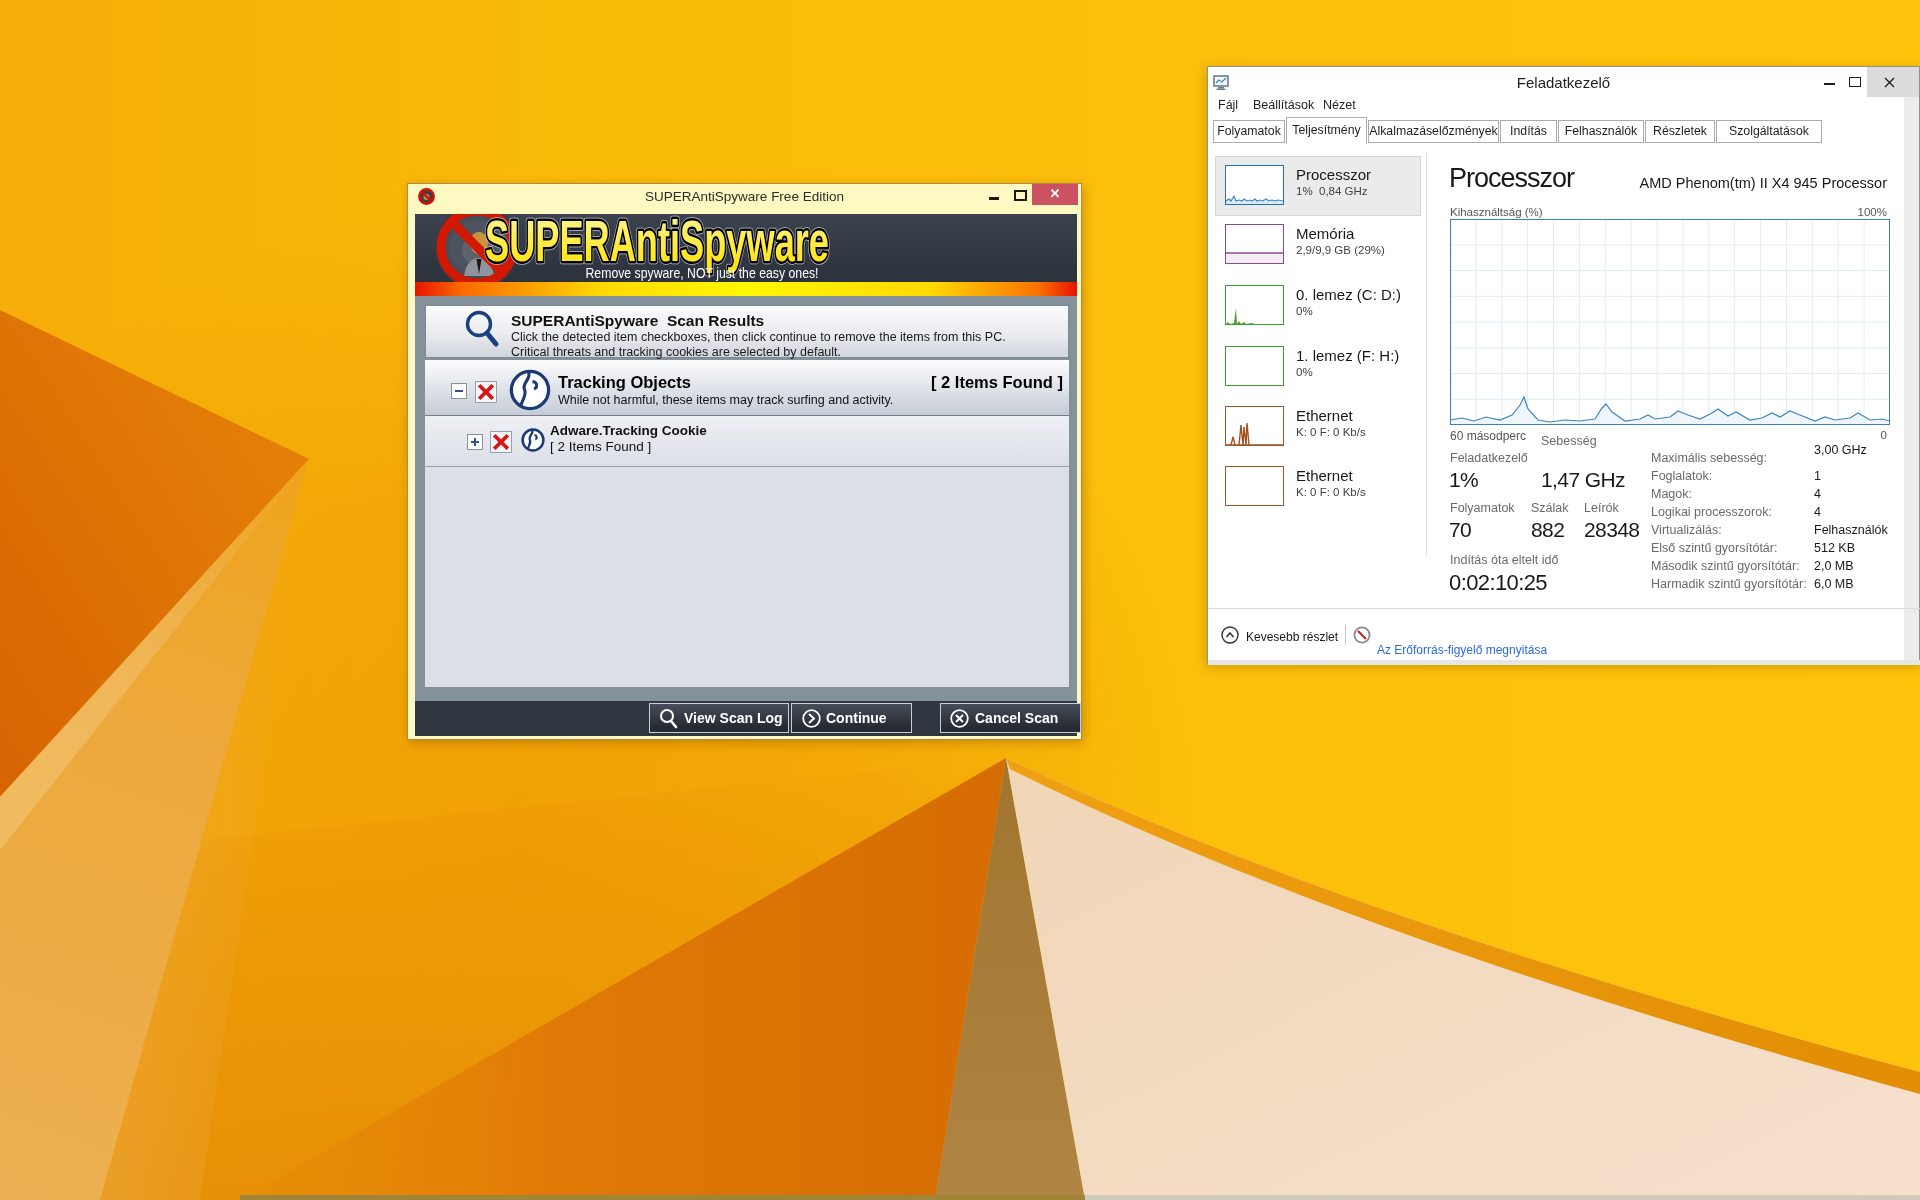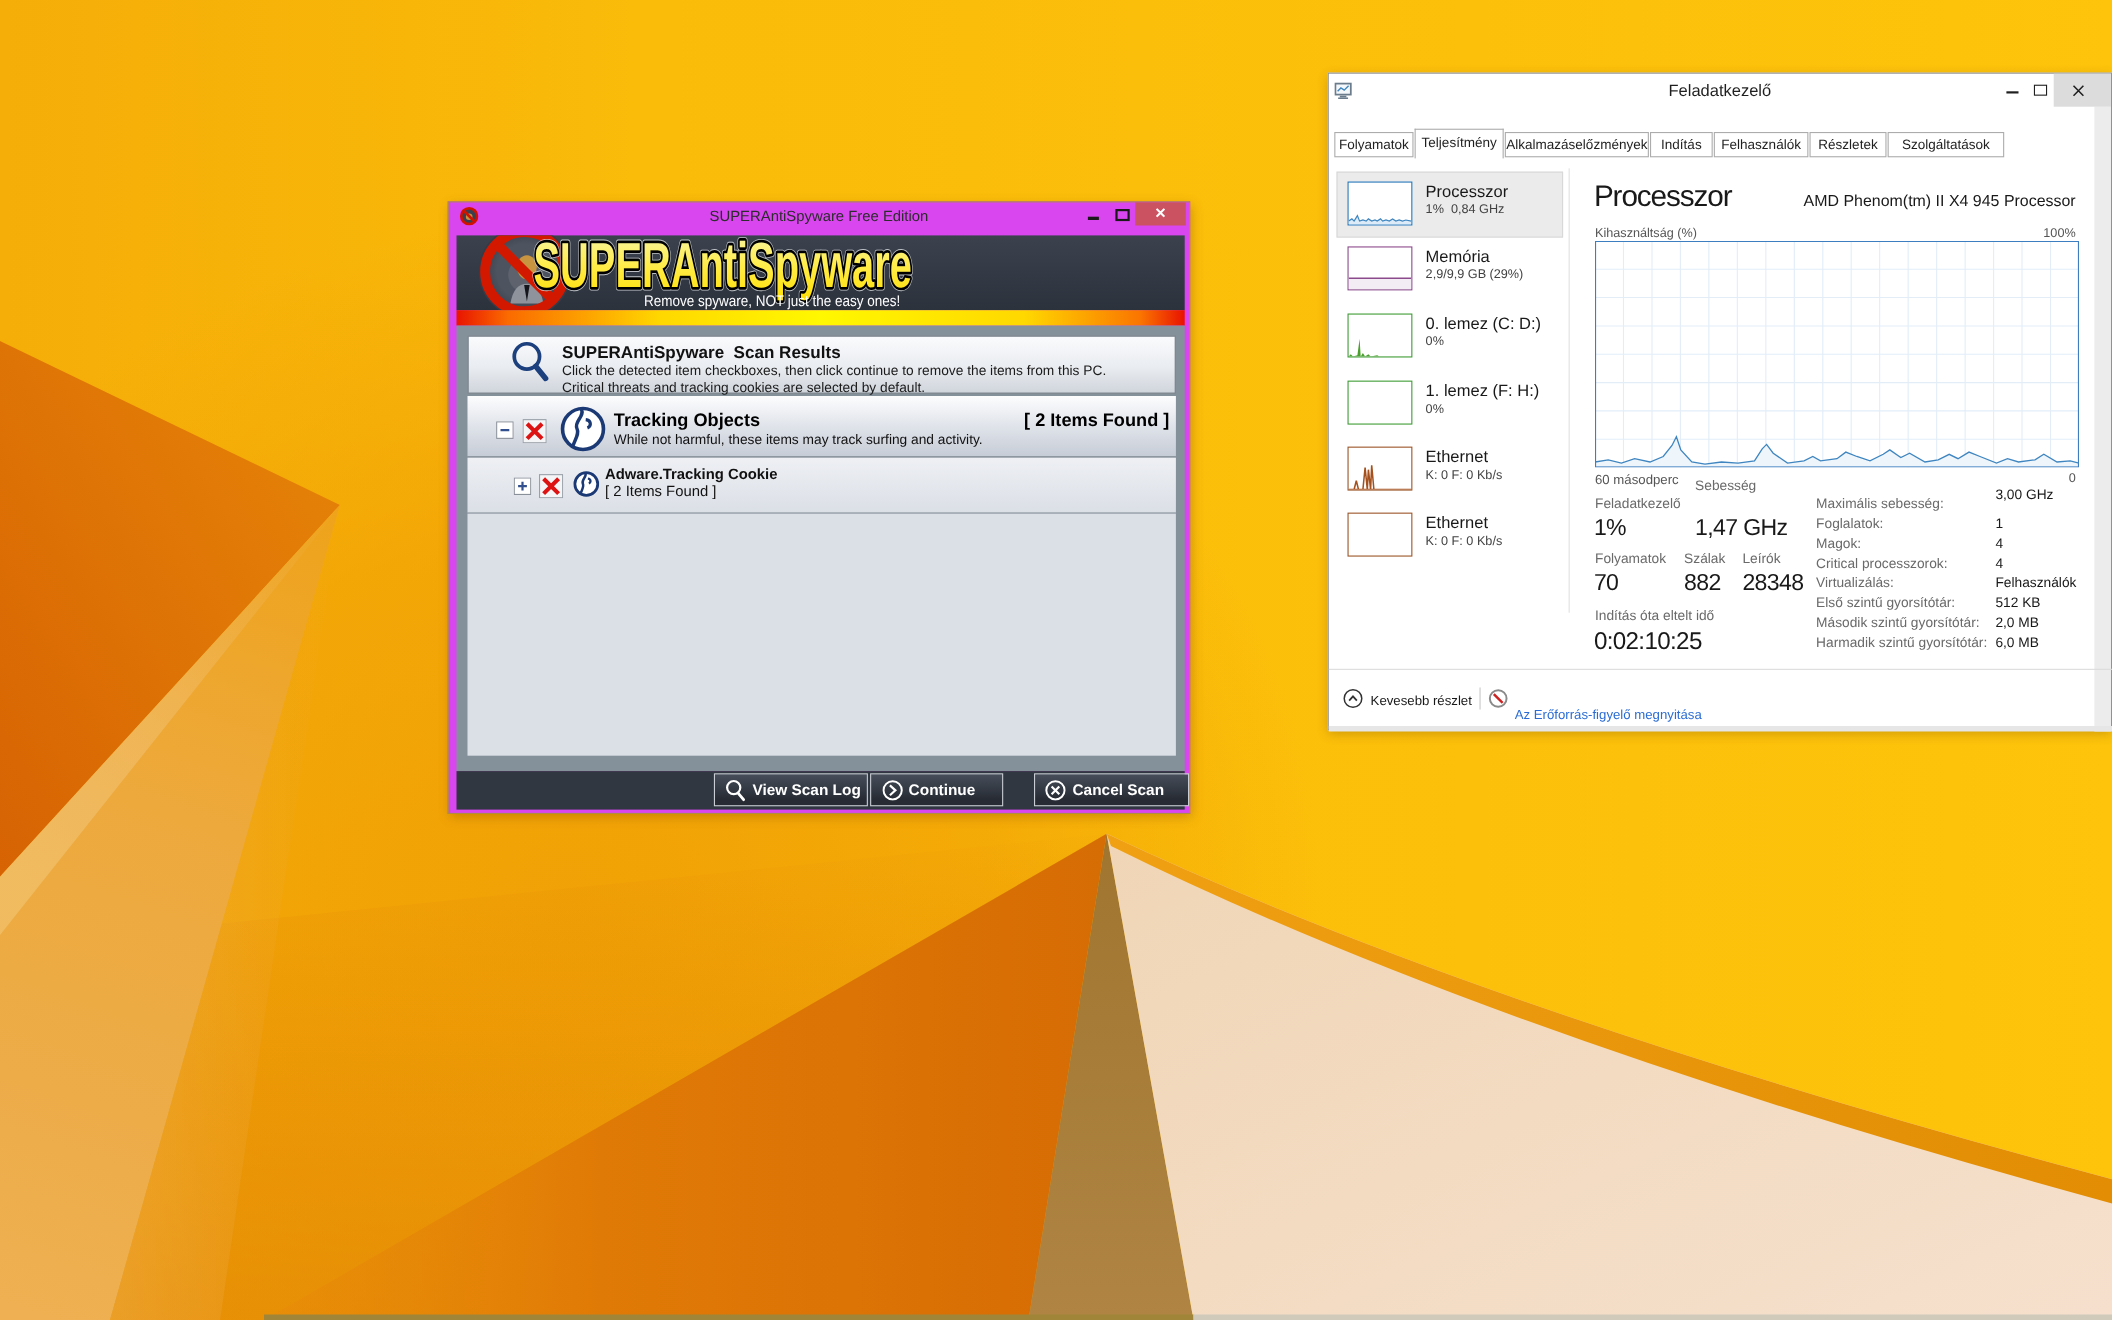--- a/index.html
+++ b/index.html
@@ -1,20 +1,20 @@
 <!DOCTYPE html>
 <html><head>
 <meta charset="utf-8">
 <style>
   html,body{margin:0;padding:0;width:1920px;height:1200px;overflow:hidden;
     font-family:"Liberation Sans",sans-serif;}
   #bg{position:absolute;left:0;top:0;z-index:0;}
   .win{position:absolute;box-sizing:border-box;}
   
-  #sas{left:407px;top:183px;width:675px;height:557px;background:#d946ef;
+  #sas{left:407px;top:183px;width:675px;height:557px;background:#fef9c3;
     border:1px solid #b08b47;z-index:2;box-shadow:2px 3px 10px rgba(120,70,0,.35);}
   #sas .titlebar{position:absolute;left:0;top:0;width:100%;height:29px;}
   #sas .title{position:absolute;left:0;top:5px;width:100%;text-align:center;
     font-size:13.5px;color:#2c2c2c;}
   #sas .btn-min{position:absolute;left:581px;top:13px;width:10px;height:3px;background:#1a1a1a;}
   #sas .btn-max{position:absolute;left:606px;top:6px;width:9px;height:7px;border:2px solid #1a1a1a;}
   #sas .btn-close{position:absolute;left:624px;top:0px;width:46px;height:21px;background:#cb5260;
     color:#fff;text-align:center;font-size:13px;line-height:20px;font-weight:bold;}
   #sas .header{position:absolute;left:7px;top:30px;width:662px;height:68px;
     background:linear-gradient(#3b424e,#2c323c);}
@@ -259,20 +259,25 @@
   </svg>
   <div class="title">Feladatkezelő</div>
   <div style="position:absolute;right:0;top:30px;width:15px;height:568px;background:#ececec;"></div>
   <div style="position:absolute;left:616px;top:16px;width:11px;height:2px;background:#1f1f1f;"></div>
   <div style="position:absolute;left:641px;top:10px;width:10px;height:8px;border:1.5px solid #1f1f1f;"></div>
   <div class="btn-close">
       <svg style="position:absolute;left:17px;top:10px" width="11" height="11" viewBox="0 0 11 11">
     <path d="M1,1 L10,10 M10,1 L1,10" stroke="#1f1f1f" stroke-width="1.4"></path>
       </svg>
     </div>
+  <div class="menu">
+    <span style="left:10px;">Fájl</span>
+    <span style="left:45px;">Beállítások</span>
+    <span style="left:115px;">Nézet</span>
+  </div>
   <div class="tabs">
     <div class="tab" style="left:5px;width:72px;">Folyamatok</div>
     <div class="tab sel" style="left:78px;width:81px;">Teljesítmény</div>
     <div class="tab" style="left:160px;width:131px;">Alkalmazáselőzmények</div>
     <div class="tab" style="left:292px;width:57px;">Indítás</div>
     <div class="tab" style="left:350px;width:86px;">Felhasználók</div>
     <div class="tab" style="left:437px;width:70px;">Részletek</div>
     <div class="tab" style="left:508px;width:106px;">Szolgáltatások</div>
   </div>
 
@@ -377,21 +382,21 @@
   <div class="stat-big" style="left:323px;top:451px;">882</div>
   <div class="stat-big" style="left:376px;top:451px;">28348</div>
   <div class="stat-lab" style="left:242px;top:486px;">Indítás óta eltelt idő</div>
   <div class="stat-big" style="left:241px;top:503px;font-size:22px;">0:02:10:25</div>
   <div class="kv-lab" style="top:384px;">Maximális sebesség:</div>
     <div class="kv-val" style="top:376px;text-align:right;">3,00 GHz</div>
   <div class="kv-lab" style="top:402px;">Foglalatok:</div>
     <div class="kv-val" style="top:402px;">1</div>
   <div class="kv-lab" style="top:420px;">Magok:</div>
     <div class="kv-val" style="top:420px;">4</div>
-  <div class="kv-lab" style="top:438px;">Critical processzorok:</div>
+  <div class="kv-lab" style="top:438px;">Logikai processzorok:</div>
     <div class="kv-val" style="top:438px;">4</div>
   <div class="kv-lab" style="top:456px;">Virtualizálás:</div>
     <div class="kv-val" style="top:456px;">Felhasználók</div>
   <div class="kv-lab" style="top:474px;">Első szintű gyorsítótár:</div>
     <div class="kv-val" style="top:474px;">512 KB</div>
   <div class="kv-lab" style="top:492px;">Második szintű gyorsítótár:</div>
     <div class="kv-val" style="top:492px;">2,0 MB</div>
   <div class="kv-lab" style="top:510px;">Harmadik szintű gyorsítótár:</div>
     <div class="kv-val" style="top:510px;">6,0 MB</div>
 

